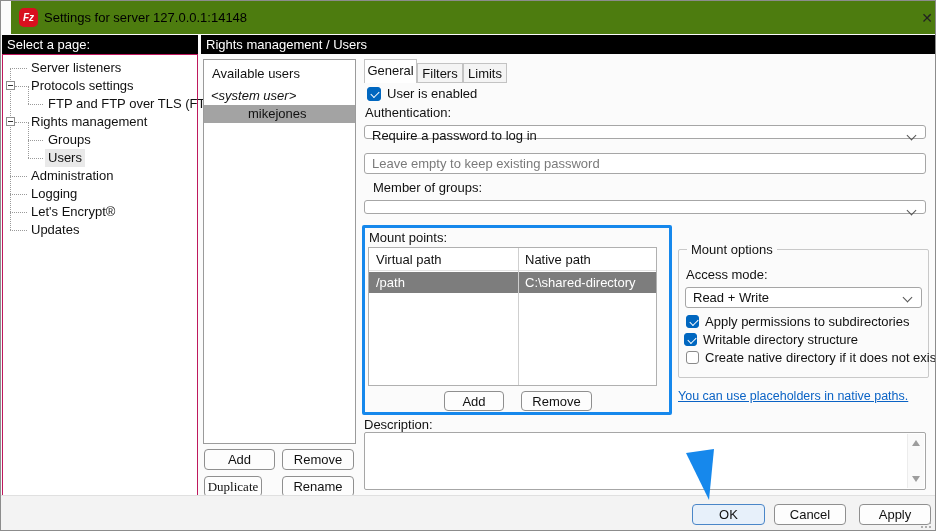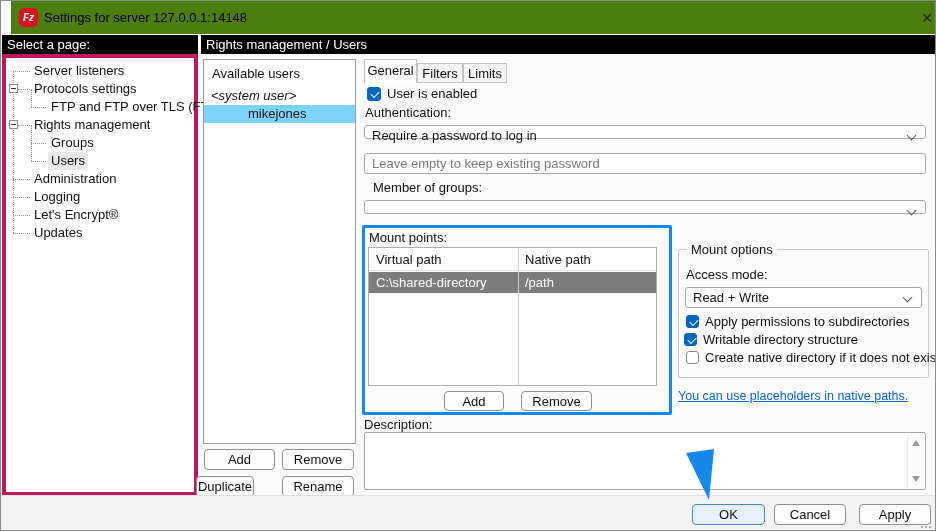--- a/index.html
+++ b/index.html
@@ -17,36 +17,36 @@
   .apptitle{position:absolute;left:33px;top:0;height:33px;line-height:33px;font-size:13px;color:#000;}
   .closebtn{position:absolute;right:6px;top:5px;width:24px;height:24px;line-height:24px;
     text-align:center;font-size:14px;color:#222;cursor:pointer;}
   
   .hdrbar{position:absolute;top:34px;height:19px;background:#000;color:#fff;
     line-height:19px;padding-left:5px;font-size:13px;}
   .hdrbar.left{left:1px;width:196px;}
   .hdrbar.right{left:200px;width:735px;}
   
   .treepanel{position:absolute;left:1px;top:53px;width:196px;height:442px;
-    background:#fff;border:4px solid #be185d;}
+    background:#fff;border:1px solid #be185d;}
   .tree{position:relative;width:100%;height:100%;}
   .guide{position:absolute;width:0;border-left:1px dotted #9a9a9a;}
   .trow{position:absolute;left:0;width:100%;height:18px;line-height:18px;}
   .tstub{position:absolute;top:9px;height:0;border-top:1px dotted #9a9a9a;}
   .trow .lbl{position:absolute;top:0;white-space:nowrap;padding:0 3px;}
   .trow .lbl.sel{background:#e9e9e9;}
   .expander{position:absolute;width:9px;height:9px;border:1px solid #8d8d8d;background:#fff;z-index:2;}
   .expander::after{content:"";position:absolute;left:1px;top:3px;width:5px;height:1px;background:#333;}
   
   .userlist{position:absolute;left:202px;top:58px;width:153px;height:385px;
     background:#fff;border:1px solid #9b9b9b;}
   .userlist .ltitle{padding:6px 8px 6px 8px;}
   .uitem{height:18px;line-height:18px;padding:0 7px;white-space:nowrap;}
   .uitem.system{font-style:italic;}
-  .uitem.sel{background:#7dd3fc;padding-left:44px;}
+  .uitem.sel{background:#a3a3a3;padding-left:44px;}
   
   .btn{position:absolute;background:#fdfdfd;border:1px solid #8f8f8f;border-radius:4px;
     font-size:13px;text-align:center;cursor:pointer;color:#111;
     display:flex;align-items:center;justify-content:center;font-family:inherit;}
   .btn.primary{background:#e7f0fa;border:1px solid #4a86c8;}
   
   .tab{position:absolute;text-align:center;cursor:pointer;border:1px solid #c3c3c3;background:#f4f4f4;}
   .tab.active{top:58px;height:24px;line-height:22px;background:#fff;border-bottom:none;z-index:2;}
   .tab.plain{top:62px;height:20px;line-height:19px;}
   
@@ -163,21 +163,21 @@
   </div>
 
   <div class="userlist">
     <div class="ltitle">Available users</div>
     <div class="uitem system">&lt;system user&gt;</div>
     <div class="uitem sel">mikejones</div>
   </div>
 
   <button class="btn" style="left:203px;top:448px;width:71px;height:21px;">Add</button>
   <button class="btn" style="left:281px;top:448px;width:72px;height:21px;">Remove</button>
-  <button class="btn" style="left:195px;top:475px;width:58px;height:21px;">Duplicate</button>
+  <button class="btn" style="left:203px;top:475px;width:58px;height:21px;font-family:Liberation Serif, serif;">Duplicate</button>
   <button class="btn" style="left:281px;top:475px;width:72px;height:21px;">Rename</button>
 
   <div class="tab active" style="left:363px;width:53px;">General</div>
   <div class="tab plain" style="left:416px;width:46px;">Filters</div>
   <div class="tab plain" style="left:462px;width:44px;">Limits</div>
 
   <div class="cbrow" style="left:366px;top:85px;">
     <span class="cbox checked"></span>
     <span>User is enabled</span>
   </div>
@@ -199,22 +199,22 @@
   <div class="hlbox"></div>
   <div class="flabel" style="left:368px;top:229px;">Mount points:</div>
 
   <div class="mtable">
     <div class="vdiv"></div>
     <div class="mhdr">
       <div>Virtual path</div>
       <div>Native path</div>
     </div>
     <div class="mrow">
+      <div>/path</div>
       <div>C:\shared-directory</div>
-      <div>/path</div>
     </div>
   </div>
 
   <button class="btn" style="left:443px;top:390px;width:60px;height:20px;">Add</button>
   <button class="btn" style="left:520px;top:390px;width:71px;height:20px;">Remove</button>
 
   <div class="group">
     <span class="legend">Mount options</span>
   </div>
   <div class="flabel" style="left:685px;top:266px;">Access mode:</div>

